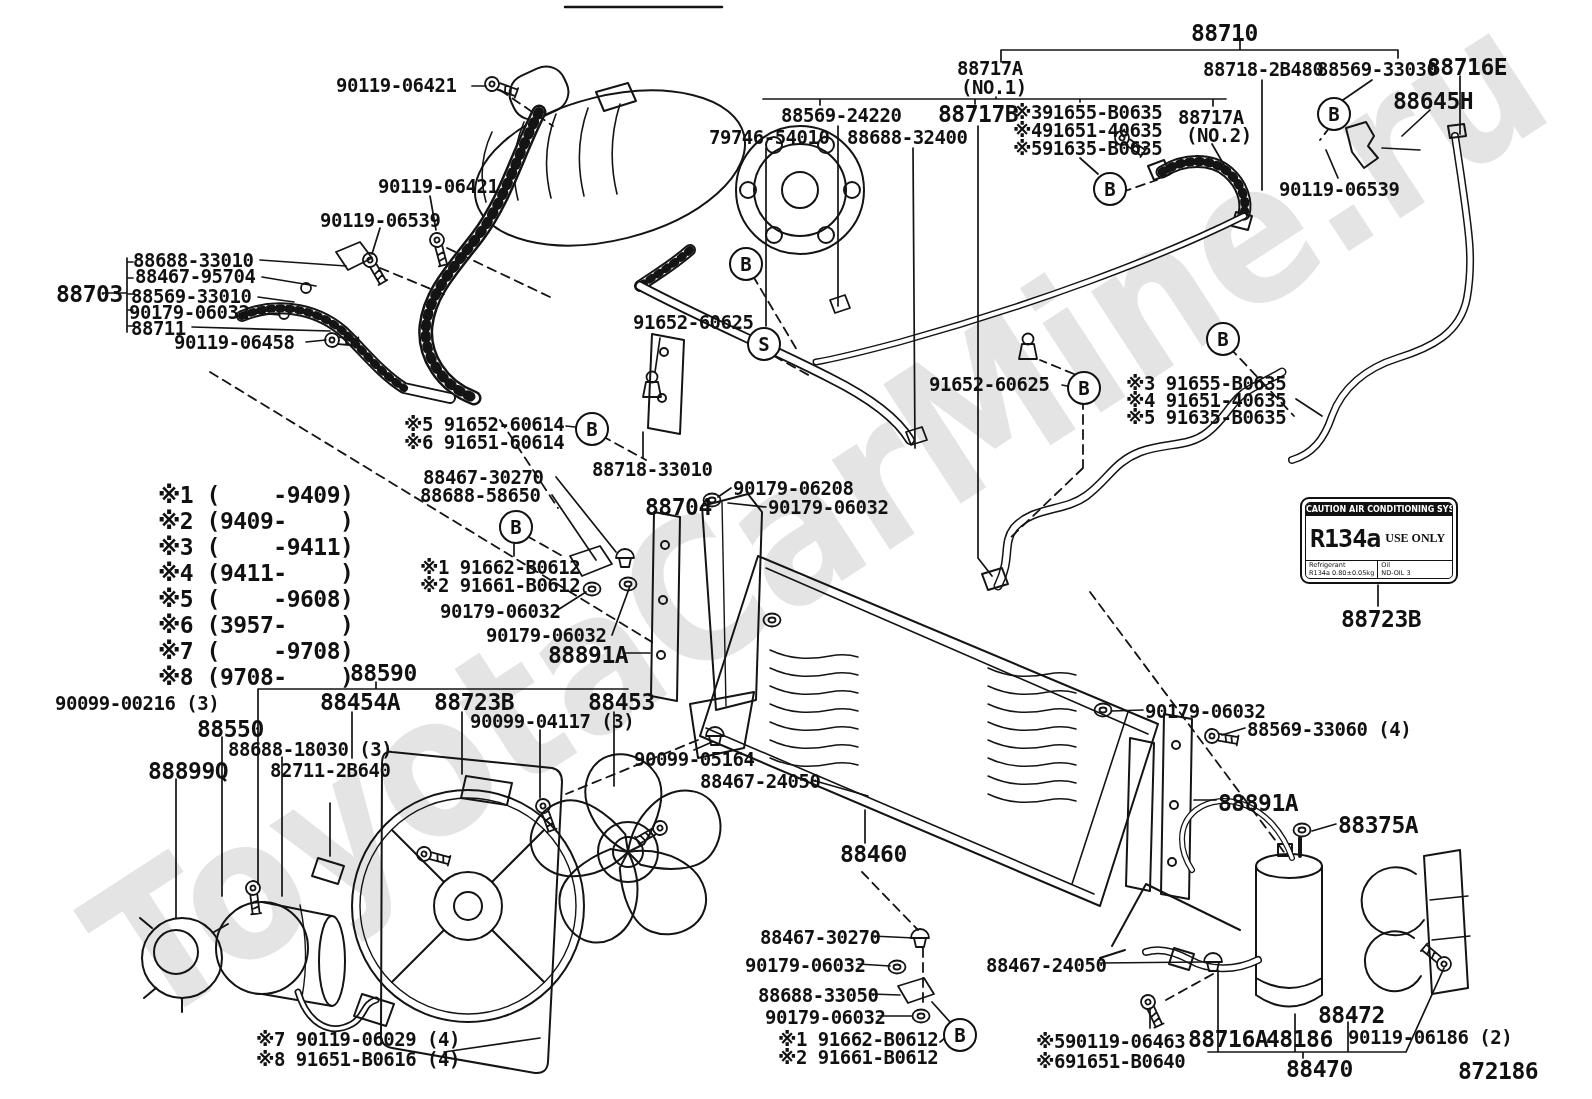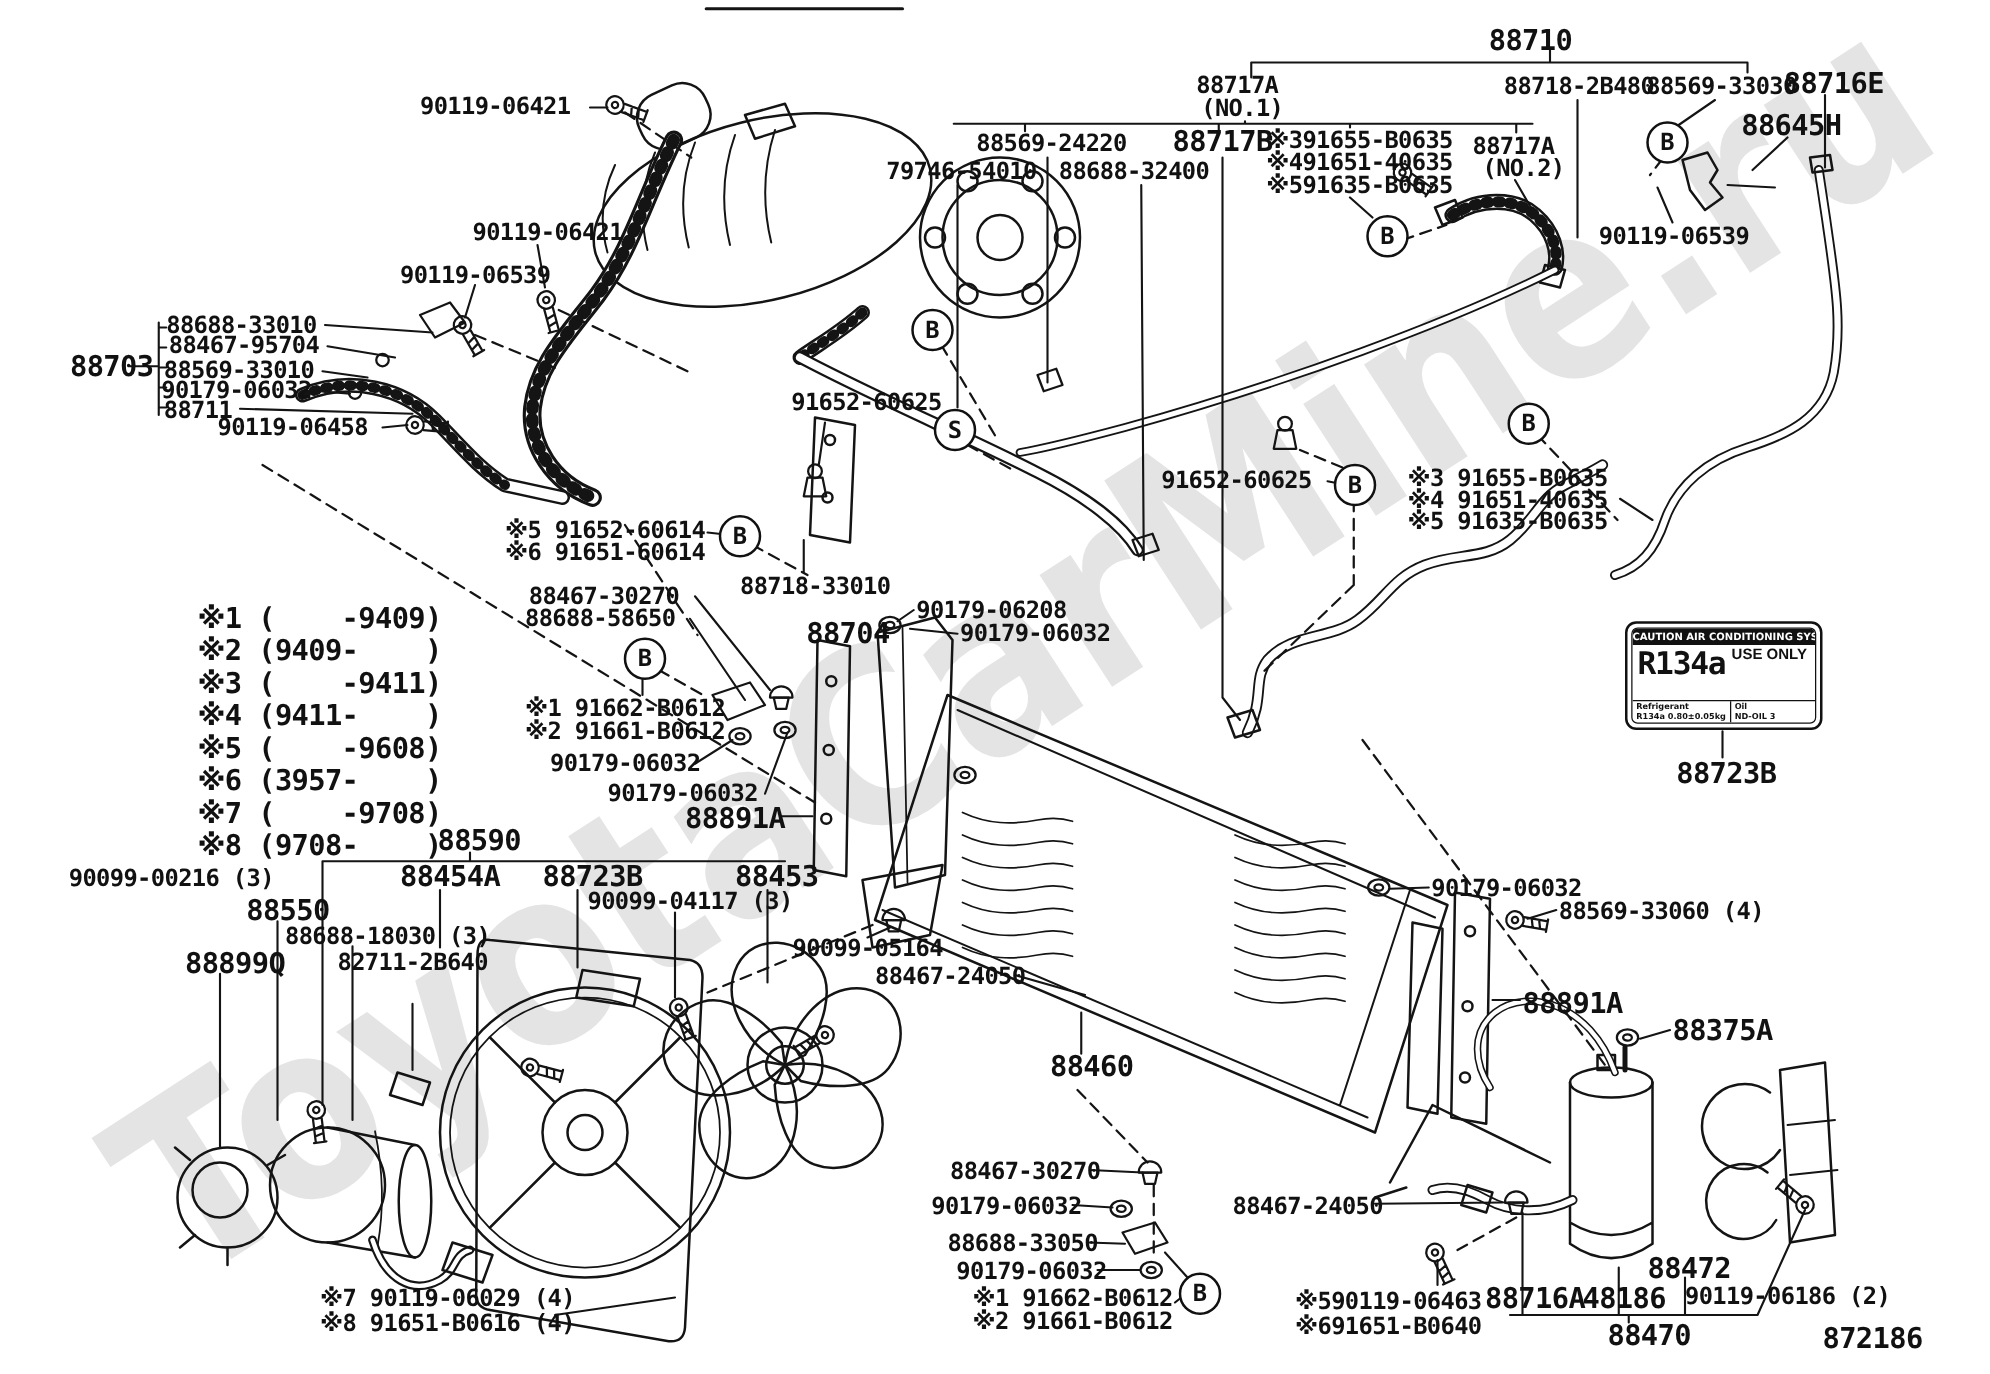--- a/index.html
+++ b/index.html
@@ -12,24 +12,24 @@
   .c{position:absolute;width:30px;height:30px;border:2.5px solid #111;border-radius:50%;
      background:#fff;display:flex;align-items:center;justify-content:center;
      font-size:19px;font-weight:bold;z-index:5}
   .lbl{z-index:4}
   #r134a{position:absolute;left:1300px;top:497px;width:158px;height:87px;border:2.5px solid #111;
          border-radius:9px;background:#fff;padding:3px;box-sizing:border-box;z-index:4}
   .r-in{border:1.5px solid #111;border-radius:5px;height:100%;box-sizing:border-box;
         display:flex;flex-direction:column;overflow:hidden}
   .r-head{background:#111;color:#fff;font-size:8px;font-weight:bold;text-align:center;
           padding:2px 0;font-family:"DejaVu Sans",sans-serif;white-space:nowrap}
-  .r-mid{display:flex;gap:5px;padding:0 4px;border-bottom:1.5px solid #111;flex:1}
+  .r-mid{display:flex;align-items:center;gap:5px;padding:0 4px;border-bottom:1.5px solid #111;flex:1}
   .r-big{font-size:25px;font-weight:bold;letter-spacing:-1px}
-  .r-use{font-size:12px;font-weight:bold;font-family:Liberation Sans, sans-serif}
-  .r-specs{display:flex;font-size:6.5px;line-height:1.15;font-family:"DejaVu Sans",sans-serif;font-weight:bold}
+  .r-use{font-size:12px;font-weight:bold;font-family:Liberation Serif, serif}
+  .r-specs{display:flex;font-size:6.5px;line-height:1.15;font-family:"DejaVu Sans",sans-serif;font-weight:normal}
   .r-spec{padding:1px 3px}
   .r-spec.r2{border-left:1.5px solid #111}
 </style>
 </head>
 <body>
 
 <div id="stage">
 
 <svg width="1592" height="1099" viewBox="0 0 1592 1099">
 

